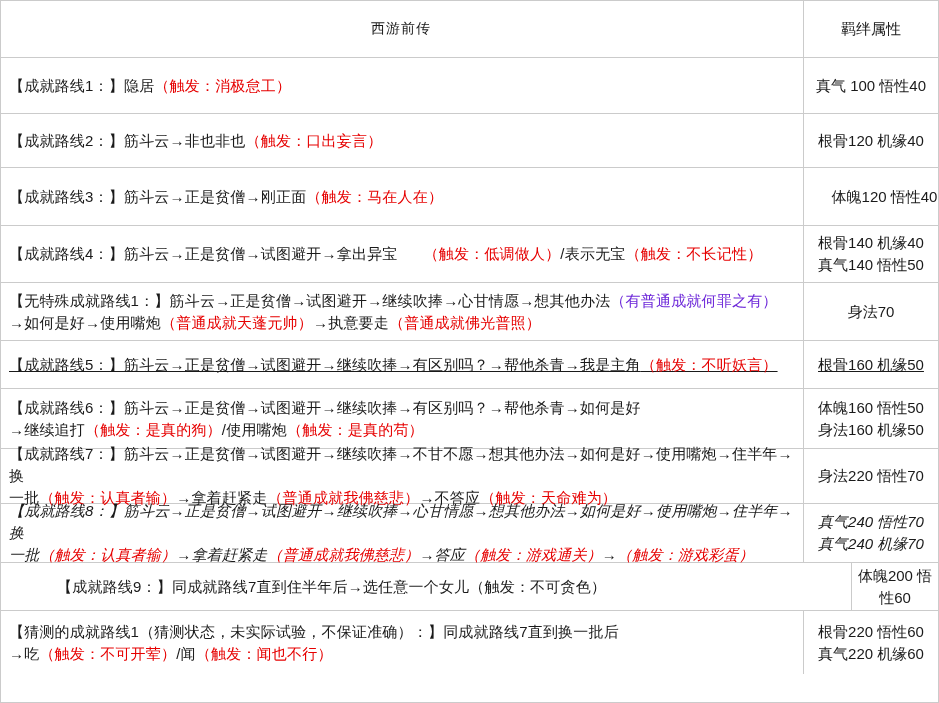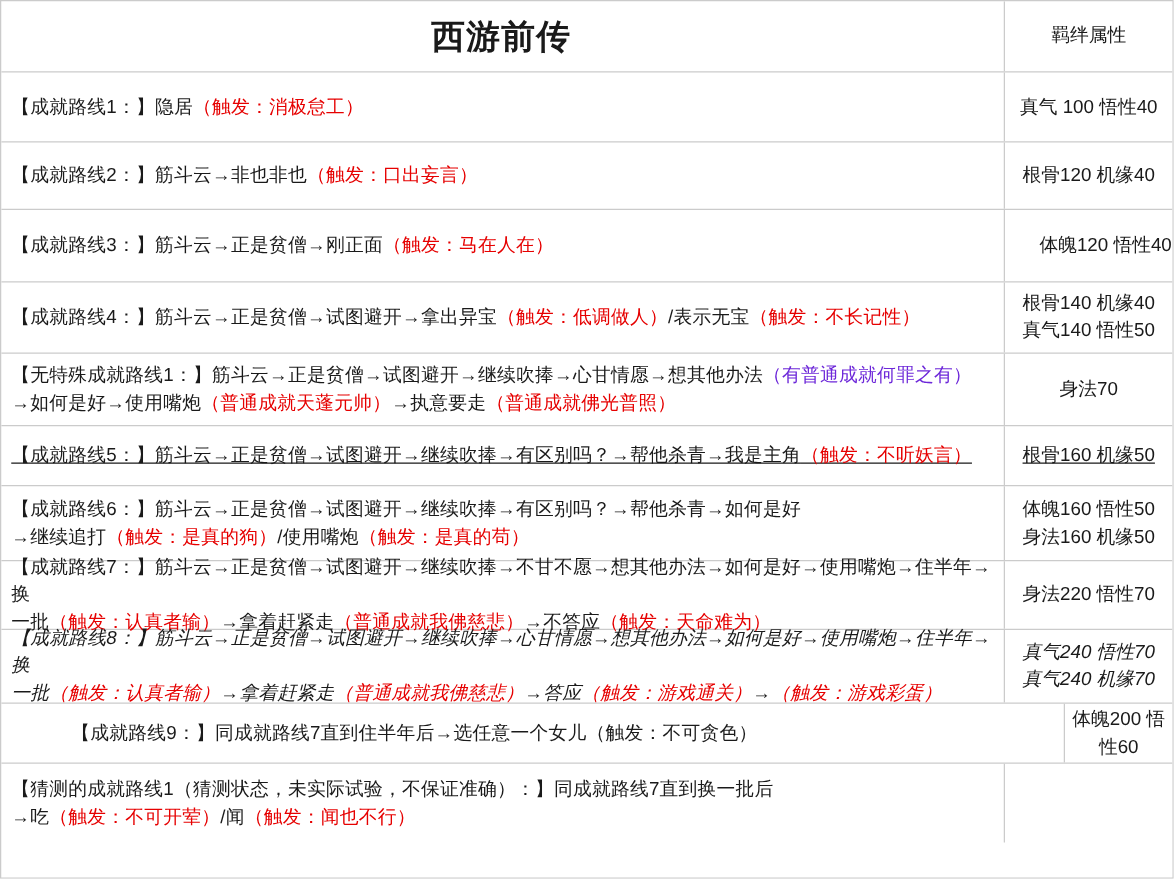--- a/index.html
+++ b/index.html
@@ -40,22 +40,22 @@
     line-height: 22px;
   }
   .txt {
     font-size: 15px;
     line-height: 22px;
     letter-spacing: 0.2px;
   }
   .header-row { height: 57px; }
   .header-row .cell.main { align-items: center; }
   .page-title {
-    font-size: 27px;
-    font-weight: bold;
+    font-size: 14px;
+    font-weight: normal;
     letter-spacing: 1px;
   }
   .attr-header { font-size: 15px; }
   .footer-row { height: 30px; }
   .footer-row .cell.main {
     align-items: flex-end;
     padding-right: 12px;
   }
   .credit { font-size: 15px; }
 </style>
@@ -93,21 +93,21 @@
       <div class="row" style="height: 58px; gap: 27px;">
         <div class="cell main">
           <div class="txt"><span>【成就路线3：】筋斗云→正是贫僧→刚正面</span><span style="color: rgb(230, 0, 0);">（触发：马在人在）</span></div>
         </div>
         <div class="cell attr">
           <div>体魄120 悟性40</div>
         </div>
       </div>
       <div class="row" style="height: 57px;">
         <div class="cell main">
-          <div class="txt"><span>【成就路线4：】筋斗云→正是贫僧→试图避开→拿出异宝</span><span style="color: rgb(230, 0, 0);">（触发：低调做人）</span><span>/表示无宝</span><span style="color: rgb(230, 0, 0);">（触发：不长记性）</span></div>
+          <div class="txt"><span>【成就路线4：】筋斗云→正是贫僧→试图避开→拿出异宝</span><span style="color: rgb(230, 0, 0); margin-left: 26px;">（触发：低调做人）</span><span>/表示无宝</span><span style="color: rgb(230, 0, 0);">（触发：不长记性）</span></div>
         </div>
         <div class="cell attr">
           <div>根骨140 机缘40</div>
           <div>真气140 悟性50</div>
         </div>
       </div>
       <div class="row" style="height: 58px;">
         <div class="cell main">
           <div class="txt"><span>【无特殊成就路线1：】筋斗云→正是贫僧→试图避开→继续吹捧→心甘情愿→想其他办法</span><span style="color: #6d28d9;">（有普通成就何罪之有）</span><br><span>→如何是好→使用嘴炮</span><span style="color: rgb(230, 0, 0);">（普通成就天蓬元帅）</span><span>→执意要走</span><span style="color: rgb(230, 0, 0);">（普通成就佛光普照）</span></div>
         </div>
@@ -154,17 +154,21 @@
           <div class="txt"><span>【成就路线9：】同成就路线7直到住半年后→选任意一个女儿（触发：不可贪色）</span></div>
         </div>
         <div class="cell attr">
           <div>体魄200 悟性60</div>
         </div>
       </div>
       <div class="row" style="height: 63px;">
         <div class="cell main">
           <div class="txt"><span>【猜测的成就路线1（猜测状态，未实际试验，不保证准确）：】同成就路线7直到换一批后</span><br><span>→吃</span><span style="color: rgb(230, 0, 0);">（触发：不可开荤）</span><span>/闻</span><span style="color: rgb(230, 0, 0);">（触发：闻也不行）</span></div>
         </div>
+        <div class="cell attr">
+          <div>根骨220 悟性60</div>
+          <div>真气220 机缘60</div>
+        </div>
       </div>
     </div>
 
 
 </div>
 
 </body></html>

